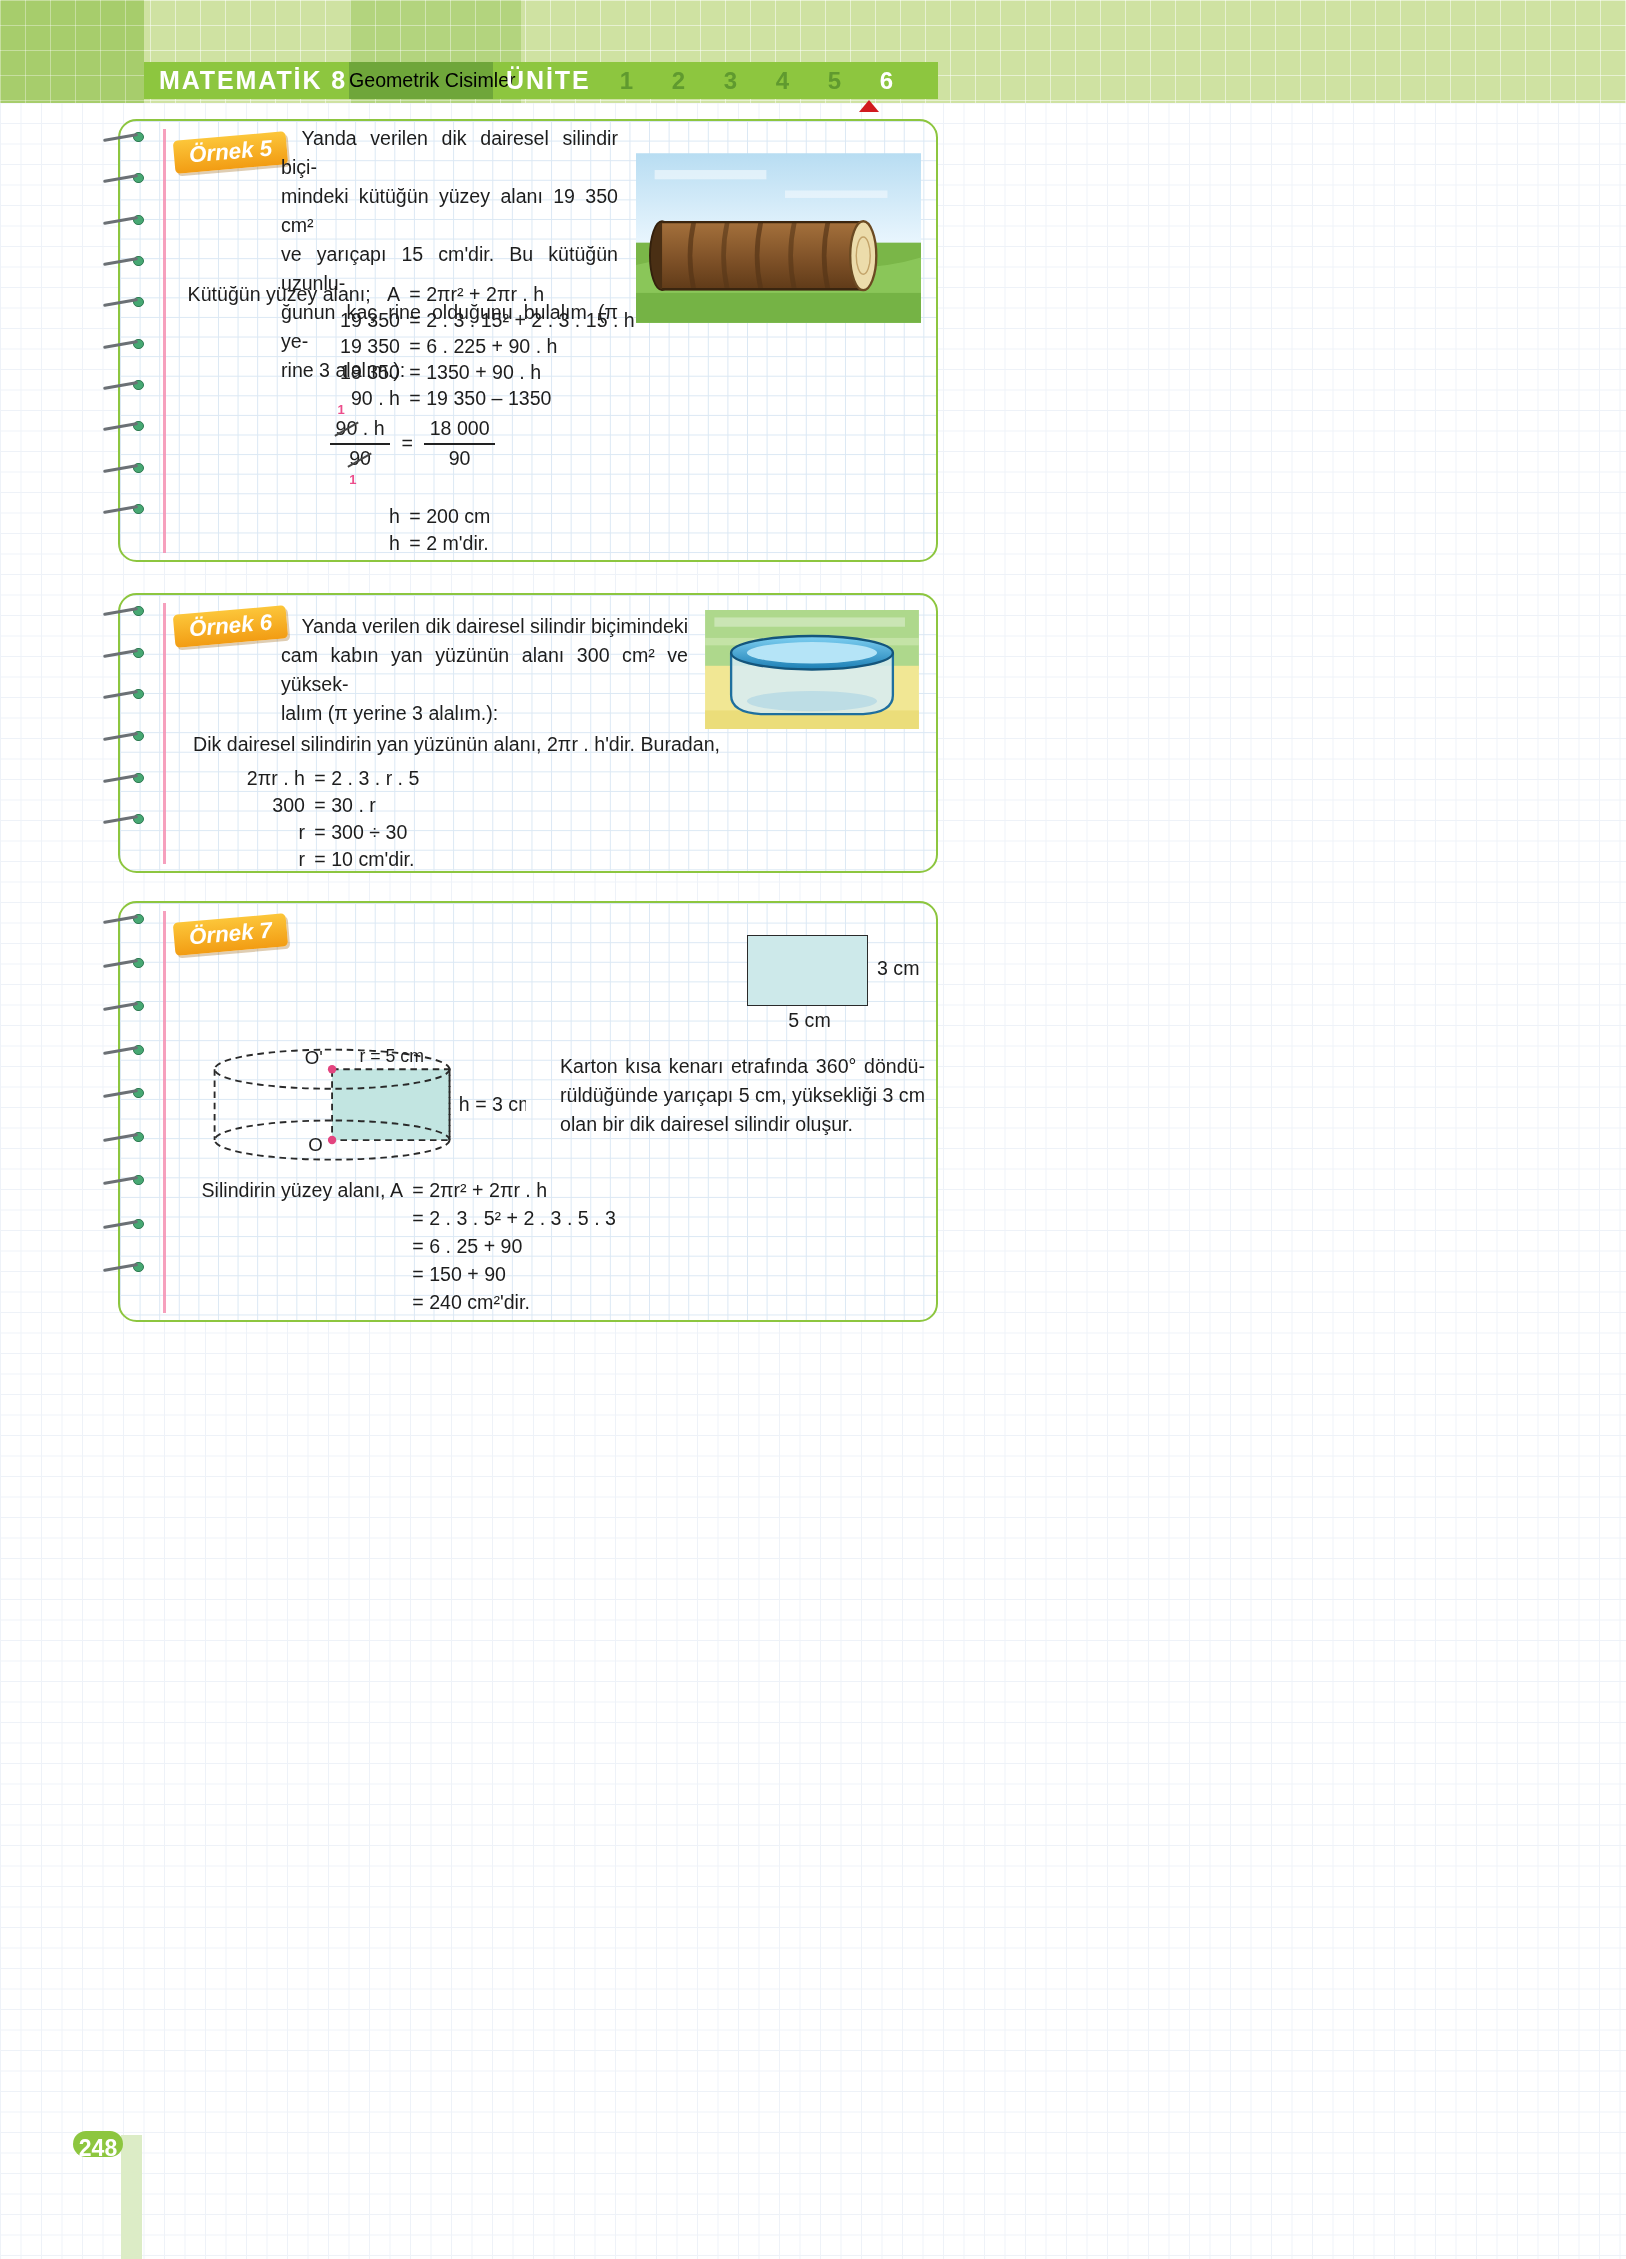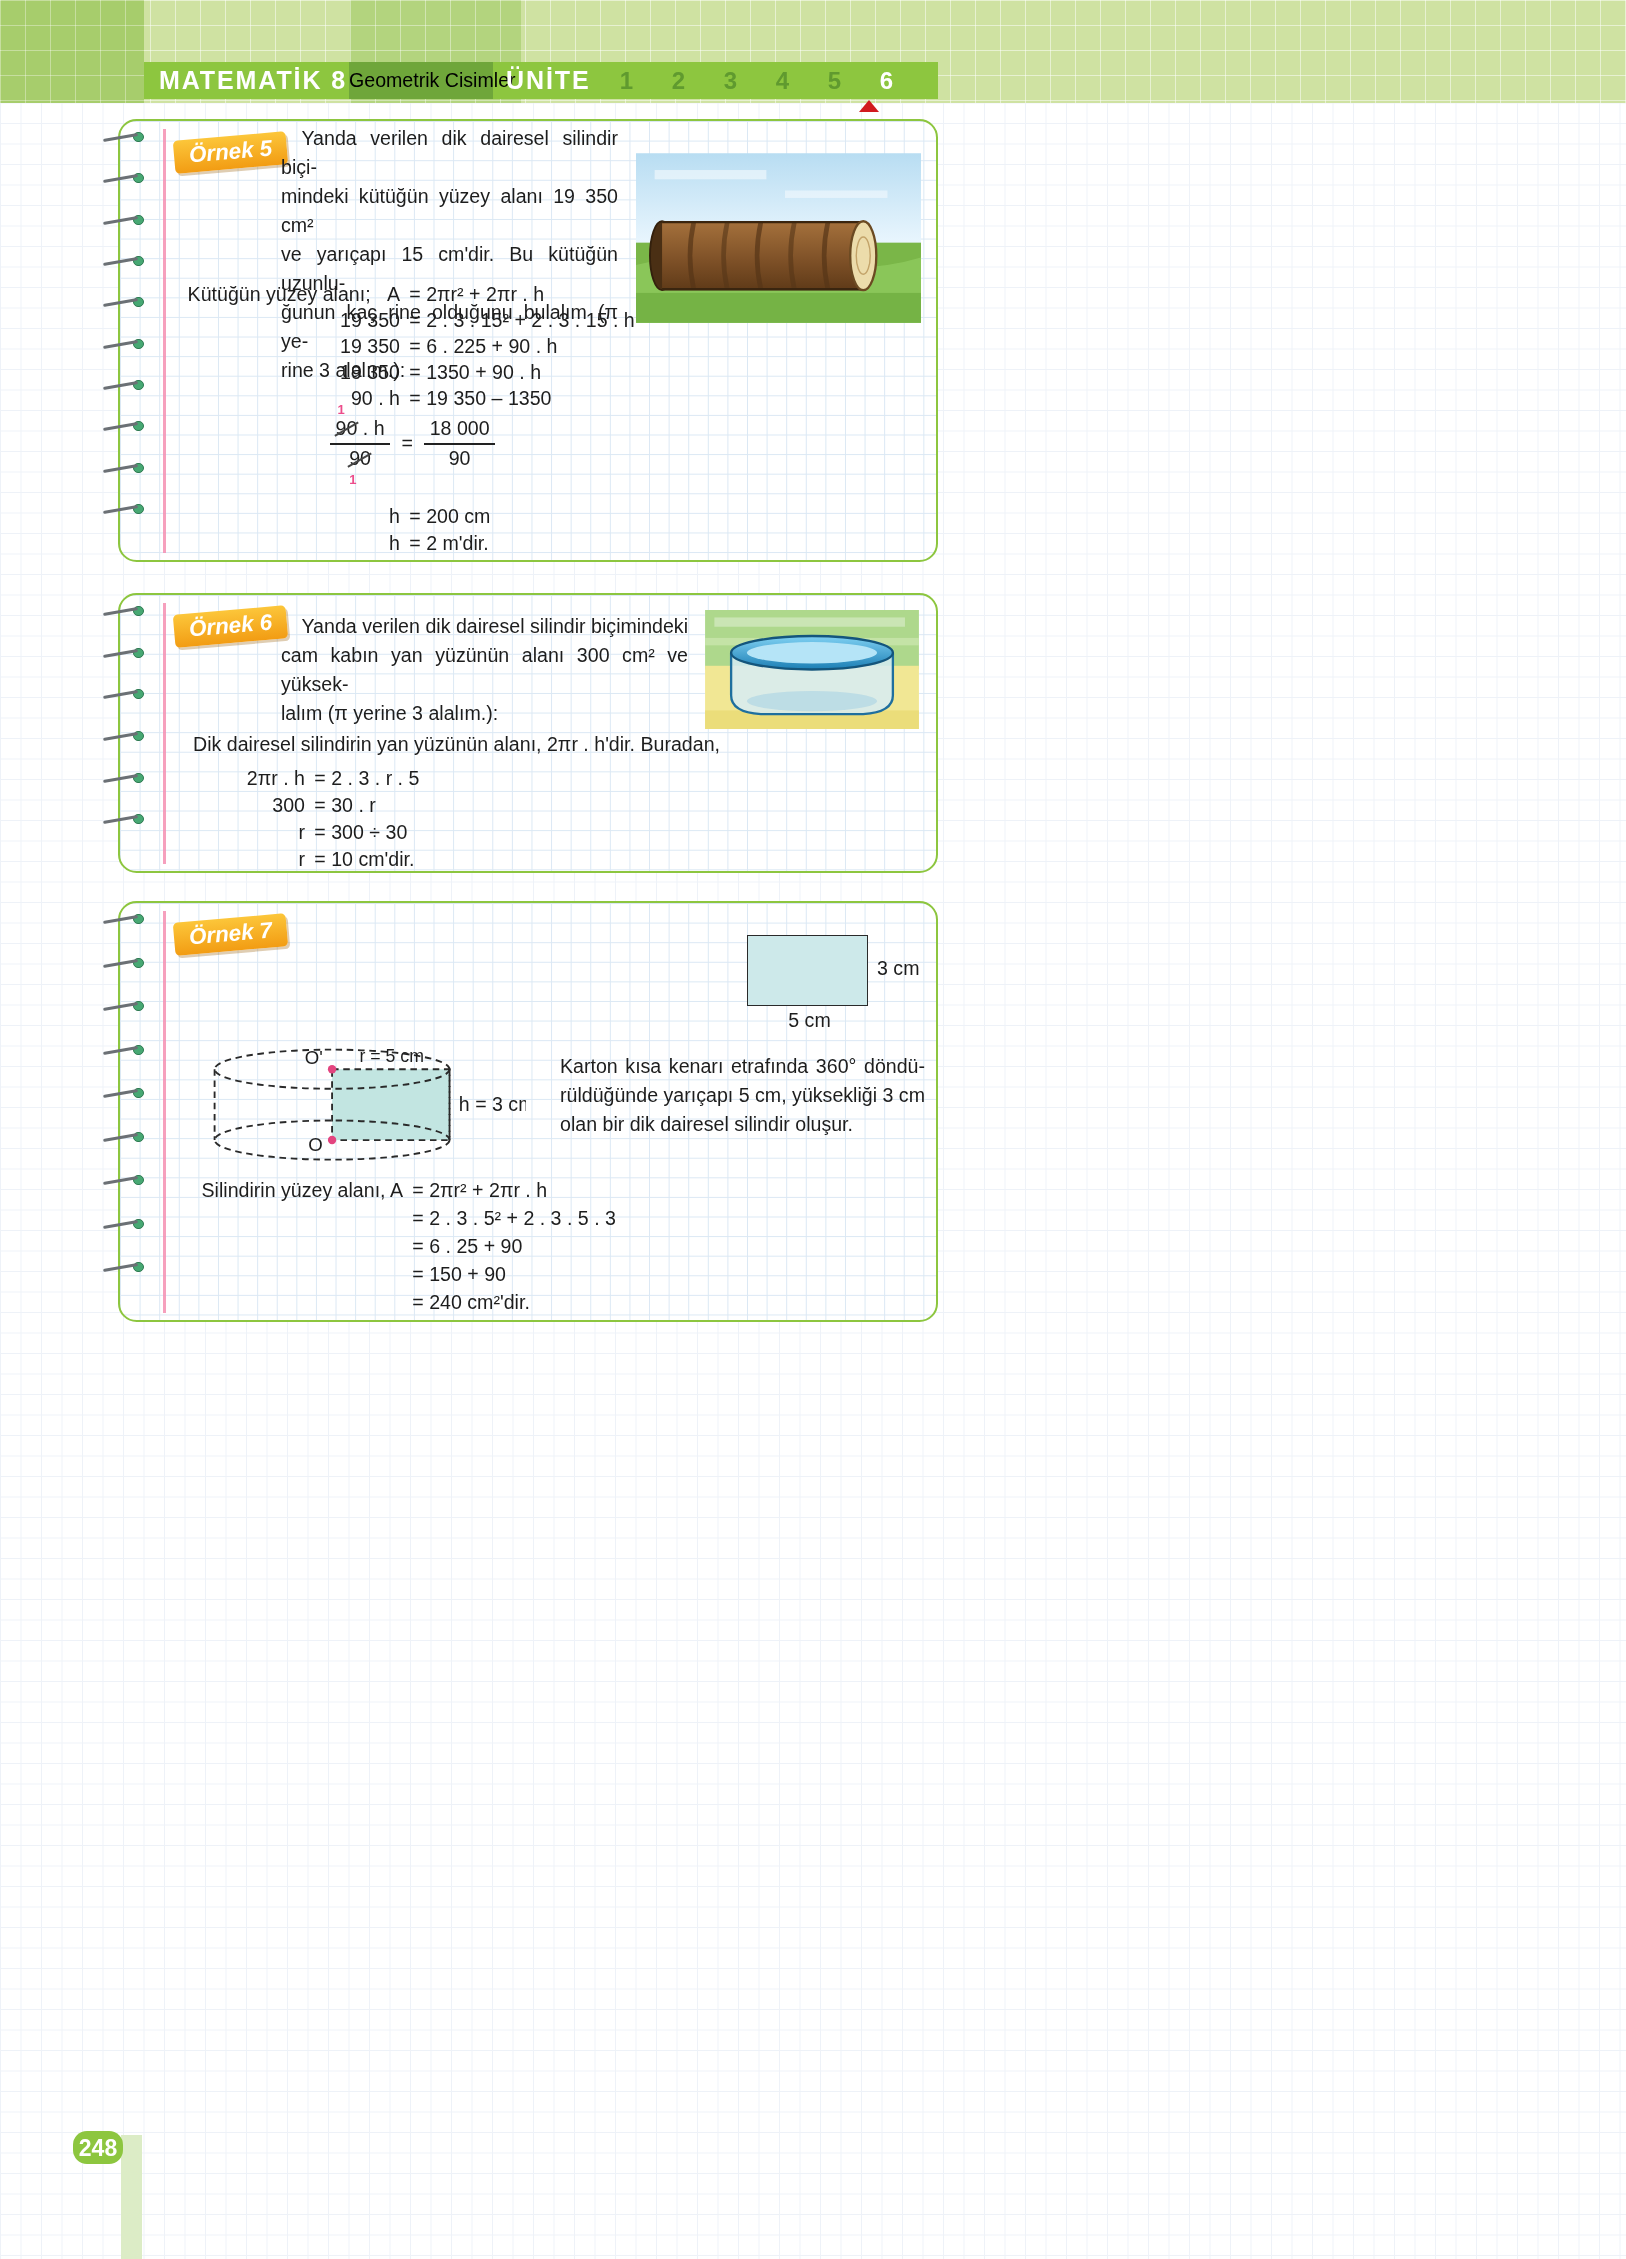--- a/index.html
+++ b/index.html
@@ -133,21 +133,21 @@
   .card-w-label{ position:absolute; left:627px; top:106px; width:125px; text-align:center;
                  font-size:19.6px; white-space:nowrap; }
 
   #p3-diagram{ position:absolute; left:89px; top:138px; width:317px; height:131px; }
   #p3-side{ position:absolute; left:440px; top:149px; width:365px; font-size:19.6px; line-height:29px; }
   #p3-eqs{ left:70px; top:273px; }
   #p3-eqs .eq-grid{ grid-template-columns:213px auto; line-height:28px; }
 
   
   .page-num{
-    position:absolute; left:73px; top:2131px; width:50px; height:33px;
+    position:absolute; left:73px; top:2131px; width:50px; height:26px;
     background:#8dc63f; border-radius:14px; color:#fff; font-weight:700;
     font-size:23px; text-align:center; line-height:35px;
   }
   .footer-strip{ position:absolute; left:121px; top:2135px; width:20.5px; height:125px; background:#dcecc6; }
 
   .svg-label{ font-family:"Liberation Sans",sans-serif; fill:#1d1d1d; }
 </style>
 </head>
 <body>
 

